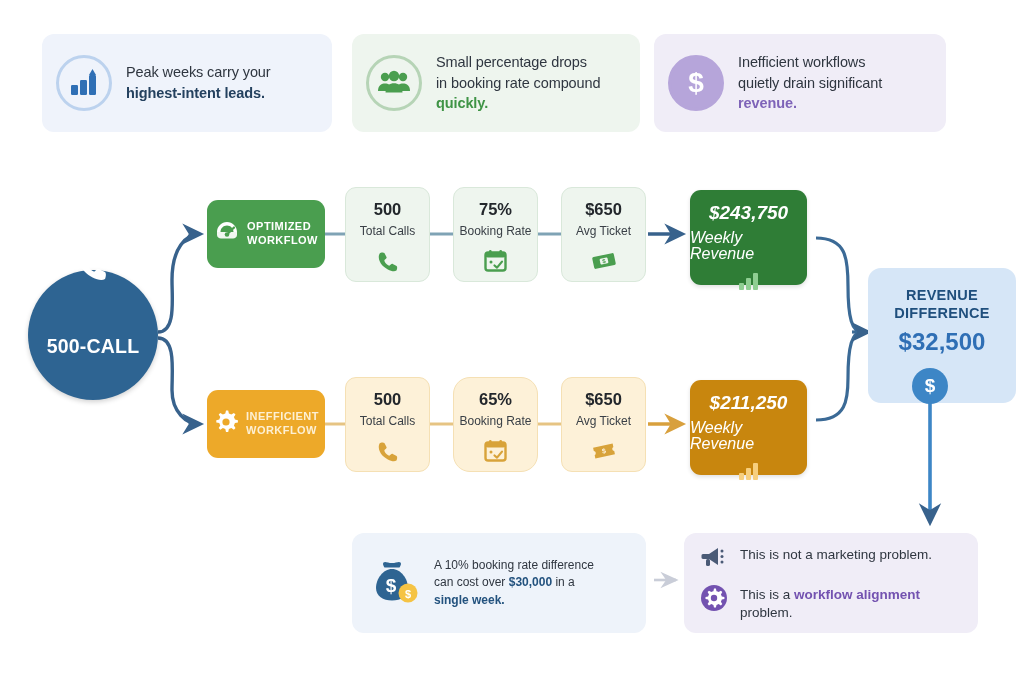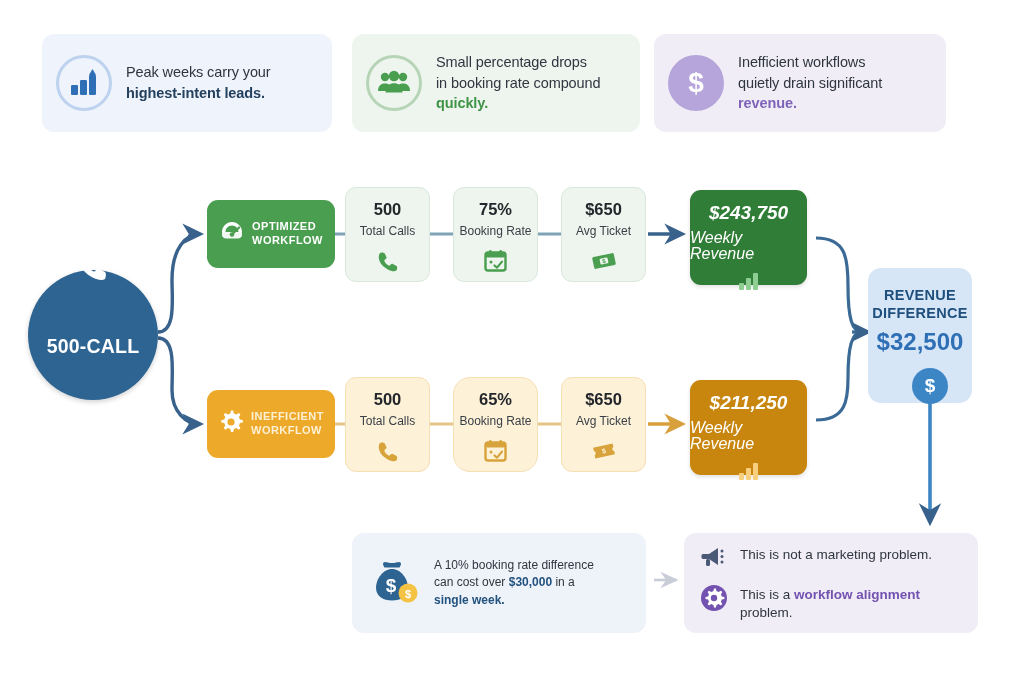--- a/index.html
+++ b/index.html
@@ -50,21 +50,21 @@
     display: flex; flex-direction: column;
     align-items: center; justify-content: center;
     color: #fff; text-align: center;
     box-shadow: 0 2px 5px rgba(0,0,0,.18);
     gap: 47px;
   }
   .hub .hub-title { font-size: 19.5px; font-weight: 700; letter-spacing: .2px; margin-top: 3px; }
   .hub .hub-sub   { font-size: 12.5px; font-weight: 700; letter-spacing: .9px; margin-top: 2px; }
 
   .wf-label {
-    position: absolute; width: 128px; height: 68px;
+    position: absolute; width: 118px; height: 68px;
     border-radius: 11px;
     display: flex; align-items: center; justify-content: center;
     gap: 7px; padding: 0 8px;
   }
   .wf-label .wf-txt {
     font-size: 11px; font-weight: 700; letter-spacing: .45px;
     line-height: 1.25; text-align: left;
   }
   #wf-opt  { left: 207px; top: 200px; background: #4a9e4f; }
   #wf-opt .wf-txt { color: #ffffff; }
@@ -92,21 +92,21 @@
     font-style: italic;
   }
   .revbox .r-val { font-size: 19px; font-weight: 700; line-height: 1; }
   .revbox .r-lab { font-size: 16px; margin-top: 8px; line-height: 1; }
   .revbox .r-ico { margin-top: 10px; }
   #rev-opt   { left: 690px; top: 190px; background: #2f7d36; }
   #rev-ineff { left: 690px; top: 380px; background: #c8860e; }
 
   .diffbox {
     position: absolute; left: 868px; top: 268px;
-    width: 104px; height: 135px;
+    width: 148px; height: 135px;
     background: #d6e6f7; border-radius: 13px;
     display: flex; flex-direction: column; align-items: center;
     padding-top: 18px; text-align: center;
   }
   .diffbox .d-t1 { font-size: 14.5px; font-weight: 700; color: #1f4f7d; letter-spacing: .3px; line-height: 1.25; }
   .diffbox .d-val{ font-size: 24px;  font-weight: 700; color: #2f6fb5; margin-top: 8px; line-height: 1; }
   .diff-coin {
     position: absolute; left: 912px; top: 368px;
     width: 36px; height: 36px; border-radius: 50%;
     background: #3d86c6; color: #fff;

